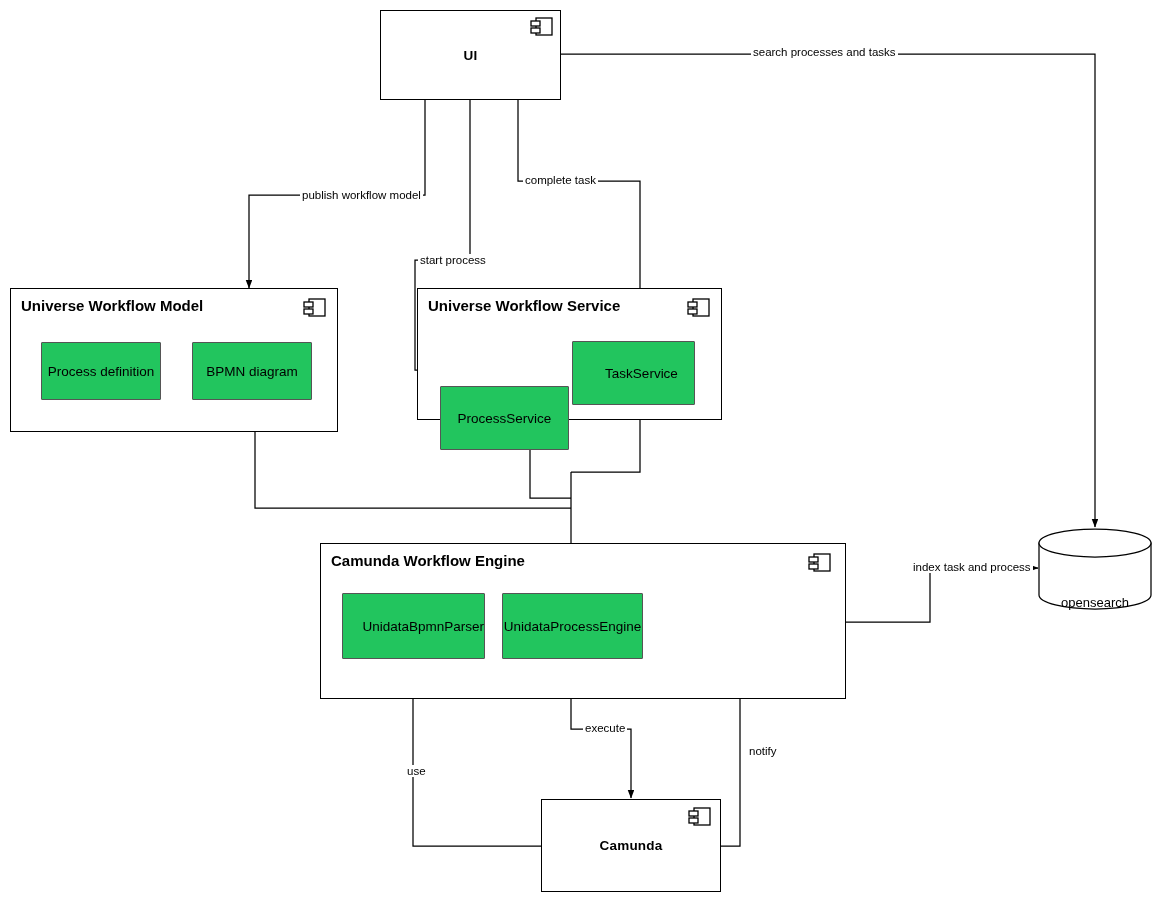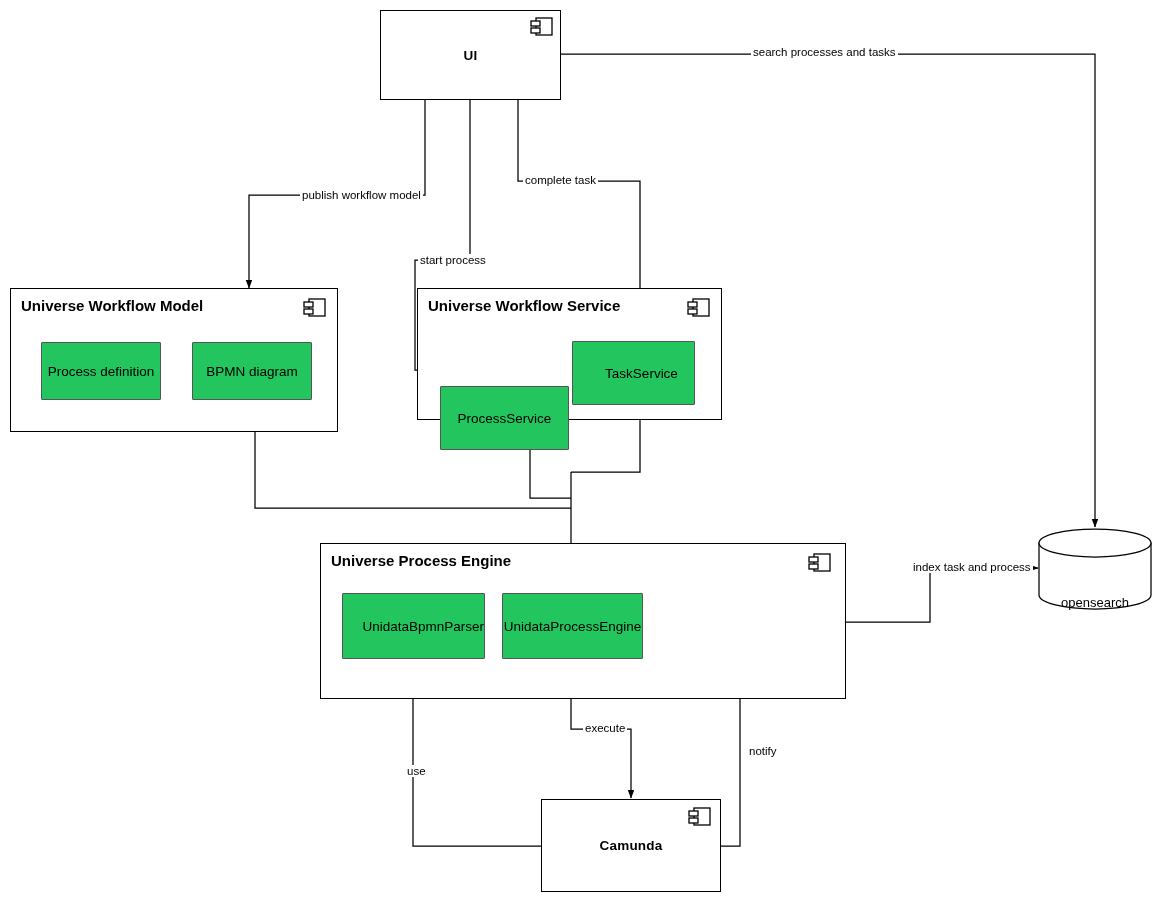--- a/index.html
+++ b/index.html
@@ -107,21 +107,21 @@
     </svg>
     <div class="inner" style="left:22px;top:52px;width:129px;height:64px;margin-top:45px;">
       <span class="inner-label">ProcessService</span>
     </div>
     <div class="inner" style="left:154px;top:52px;width:123px;height:64px;padding-left:16px;">
       <span class="inner-label">TaskService</span>
     </div>
   </div>
 
   <div class="node pkg" style="left:320px;top:543px;width:526px;height:156px;">
-    <span class="pkg-title">Universe Process Engine</span>
+    <span class="pkg-title">Camunda Workflow Engine</span>
     <svg class="compicon" style="right:12px;top:8px;" viewBox="0 0 26 22">
       <rect x="7" y="2" width="16" height="17" fill="#fff" stroke="#000" stroke-width="1.3"></rect>
       <rect x="2" y="5" width="9" height="5" fill="#fff" stroke="#000" stroke-width="1.3"></rect>
       <rect x="2" y="12" width="9" height="5" fill="#fff" stroke="#000" stroke-width="1.3"></rect>
     </svg>
     <div class="inner" style="left:21px;top:49px;width:143px;height:66px;justify-content:flex-end;">
       <span class="inner-label">UnidataBpmnParser</span>
     </div>
     <div class="inner" style="left:181px;top:49px;width:141px;height:66px;">
       <span class="inner-label">UnidataProcessEngine</span>

